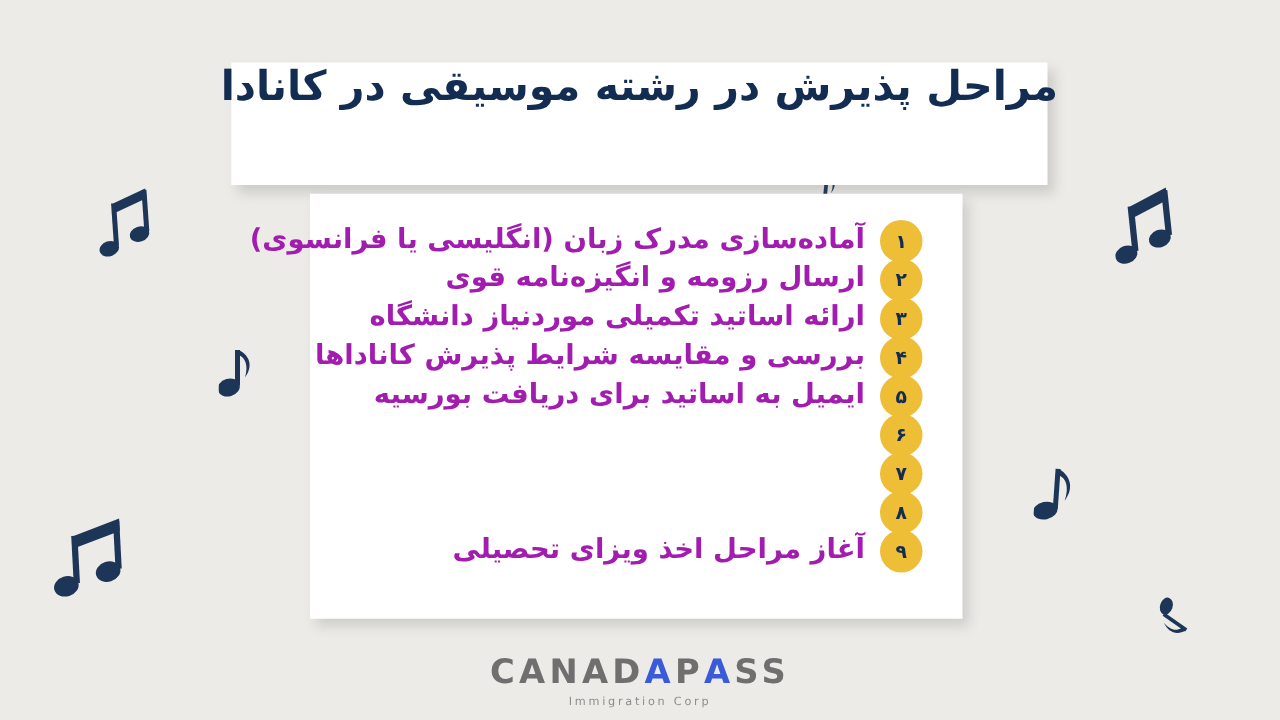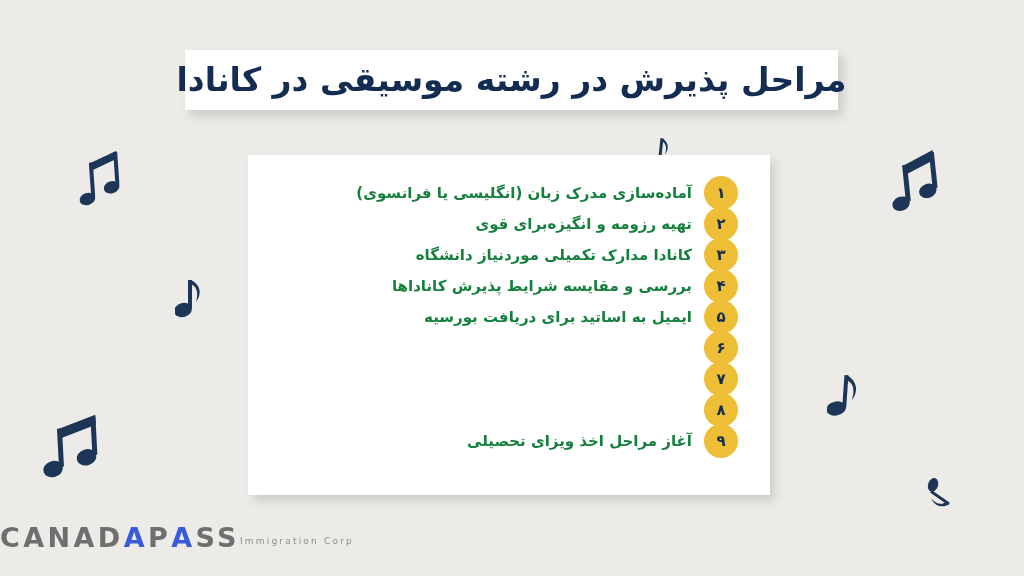--- a/index.html
+++ b/index.html
@@ -30,25 +30,24 @@
   .n-topright     { left:890px; top:148px; width:52px;  height:70px;  transform:rotate(-6deg); }
   .n-midleft      { left:175px; top:277px; width:28px;  height:42px; }
   .n-botleft      { left:42px;  top:410px; width:62px;  height:76px;  transform:rotate(-3deg); }
   .n-midright     { left:828px; top:372px; width:32px;  height:48px;  transform:rotate(4deg); }
   .n-botright     { left:924px; top:478px; width:26px;  height:34px;  transform:rotate(125deg); }
 
   
   .title-banner {
     position:absolute;
     left:185px; top:50px;
-    width:653px; height:60px;
+    width:653px; height:98px;
     background:#ffffff;
     box-shadow:5px 6px 9px rgba(90,90,90,0.22);
     display:flex;
-    align-items:center;
     justify-content:center;
     padding:0 18px;
   }
   .title-text {
     color:#132c52;
     font-size:33px;
     font-weight:bold;
     line-height:1.15;
     white-space:nowrap;
     letter-spacing:0px;
@@ -90,36 +89,36 @@
     font-weight:bold;
     display:flex;
     align-items:center;
     justify-content:center;
     margin-left:12px;
     position:relative;
     z-index:2;
   }
 
   .step-text {
-    color:#15803d;
-    font-size:15px;
+    color:#a21caf;
+    font-size:22px;
     font-weight:bold;
     line-height:1.2;
     white-space:nowrap;
     direction:rtl;
     text-align:right;
   }
 
   
   .brand {
     position:absolute;
     left:0; right:0;
     top:524px;
     display:flex;
-    flex-direction:row;
+    flex-direction:column;
     align-items:center;
     direction:ltr;
   }
   .brand-word {
     font-size:27px;
     font-weight:bold;
     letter-spacing:3.4px;
     color:#6f6f6f;
     display:flex;
     line-height:1;
@@ -202,25 +201,25 @@
 </div>
 
 <div class="steps-card">
   <ol class="steps-list" id="steps-list">
       <li class="step-row">
         <span class="step-badge">۱</span>
         <span class="step-text">آماده‌سازی مدرک زبان (انگلیسی یا فرانسوی)</span>
       </li>
       <li class="step-row">
         <span class="step-badge">۲</span>
-        <span class="step-text">تهیه رزومه و انگیزه‌برای قوی</span>
+        <span class="step-text">ارسال رزومه و انگیزه‌نامه قوی</span>
       </li>
       <li class="step-row">
         <span class="step-badge">۳</span>
-        <span class="step-text">کانادا مدارک تکمیلی موردنیاز دانشگاه</span>
+        <span class="step-text">ارائه اساتید تکمیلی موردنیاز دانشگاه</span>
       </li>
       <li class="step-row">
         <span class="step-badge">۴</span>
         <span class="step-text">بررسی و مقایسه شرایط پذیرش کانادا‌ها</span>
       </li>
       <li class="step-row">
         <span class="step-badge">۵</span>
         <span class="step-text">ایمیل به اساتید برای دریافت بورسیه</span>
       </li>
       <li class="step-row">

